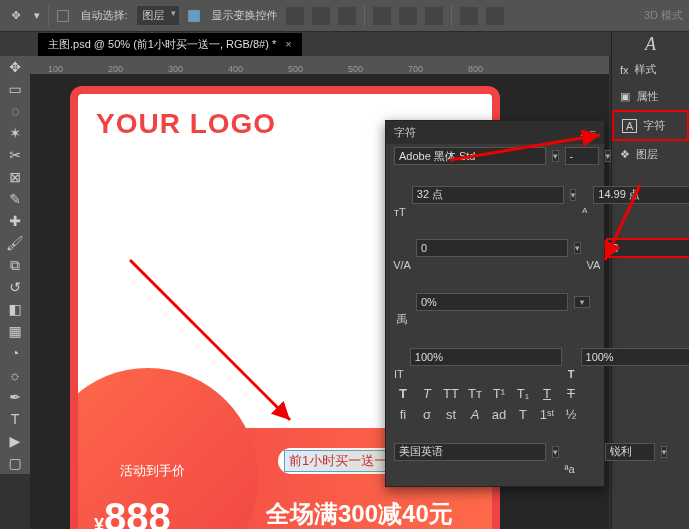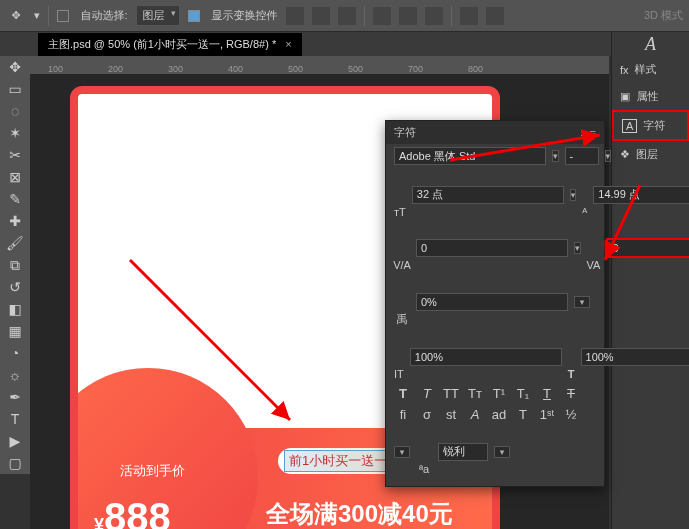--- a/index.html
+++ b/index.html
@@ -127,20 +127,21 @@
     <span>100</span>
     <span>200</span>
     <span>300</span>
     <span>400</span>
     <span>500</span>
     <span>500</span>
     <span>700</span>
     <span>800</span>
   </div>
   <div class="canvas">
+    <div class="logo">YOUR LOGO</div>
     <div class="footer">
       <div class="circle"></div>
       <div class="price-lbl">活动到手价</div>
       <div class="price"><small>¥</small><span>888</span></div>
       <div class="pill"></div>
       <div class="editbox">前1小时买一送一</div>
       <div class="slogan">全场满300减40元</div>
     </div>
   </div>
 </div>
@@ -220,23 +221,24 @@
     <span>fi</span>
     <span>σ</span>
     <span>st</span>
     <span><i>A</i></span>
     <span>ad</span>
     <span>T</span>
     <span>1ˢᵗ</span>
     <span>½</span>
   </div>
   <div class="cp-row">
+    <input class="cp-input" value="美国英语" style="">
     <div class="cp-dd">▾</div>
     <div class="lab">ªa</div>
-    <input class="cp-input" style="max-width: 50px;" value="锐利">
+    <input class="cp-input" style="max-width: 50px; margin-left: 24px;" value="锐利">
     <div class="cp-dd">▾</div>
   </div>
 </div>
 
 <svg class="arrow" style="left:440px;top:120px;width:180px;height:60px">
     <defs>
       <marker id="ah" markerWidth="8" markerHeight="8" refX="6" refY="3" orient="auto">
         <path d="M0,0 L6,3 L0,6 Z" fill="#e00"></path>
       </marker>
     </defs>

